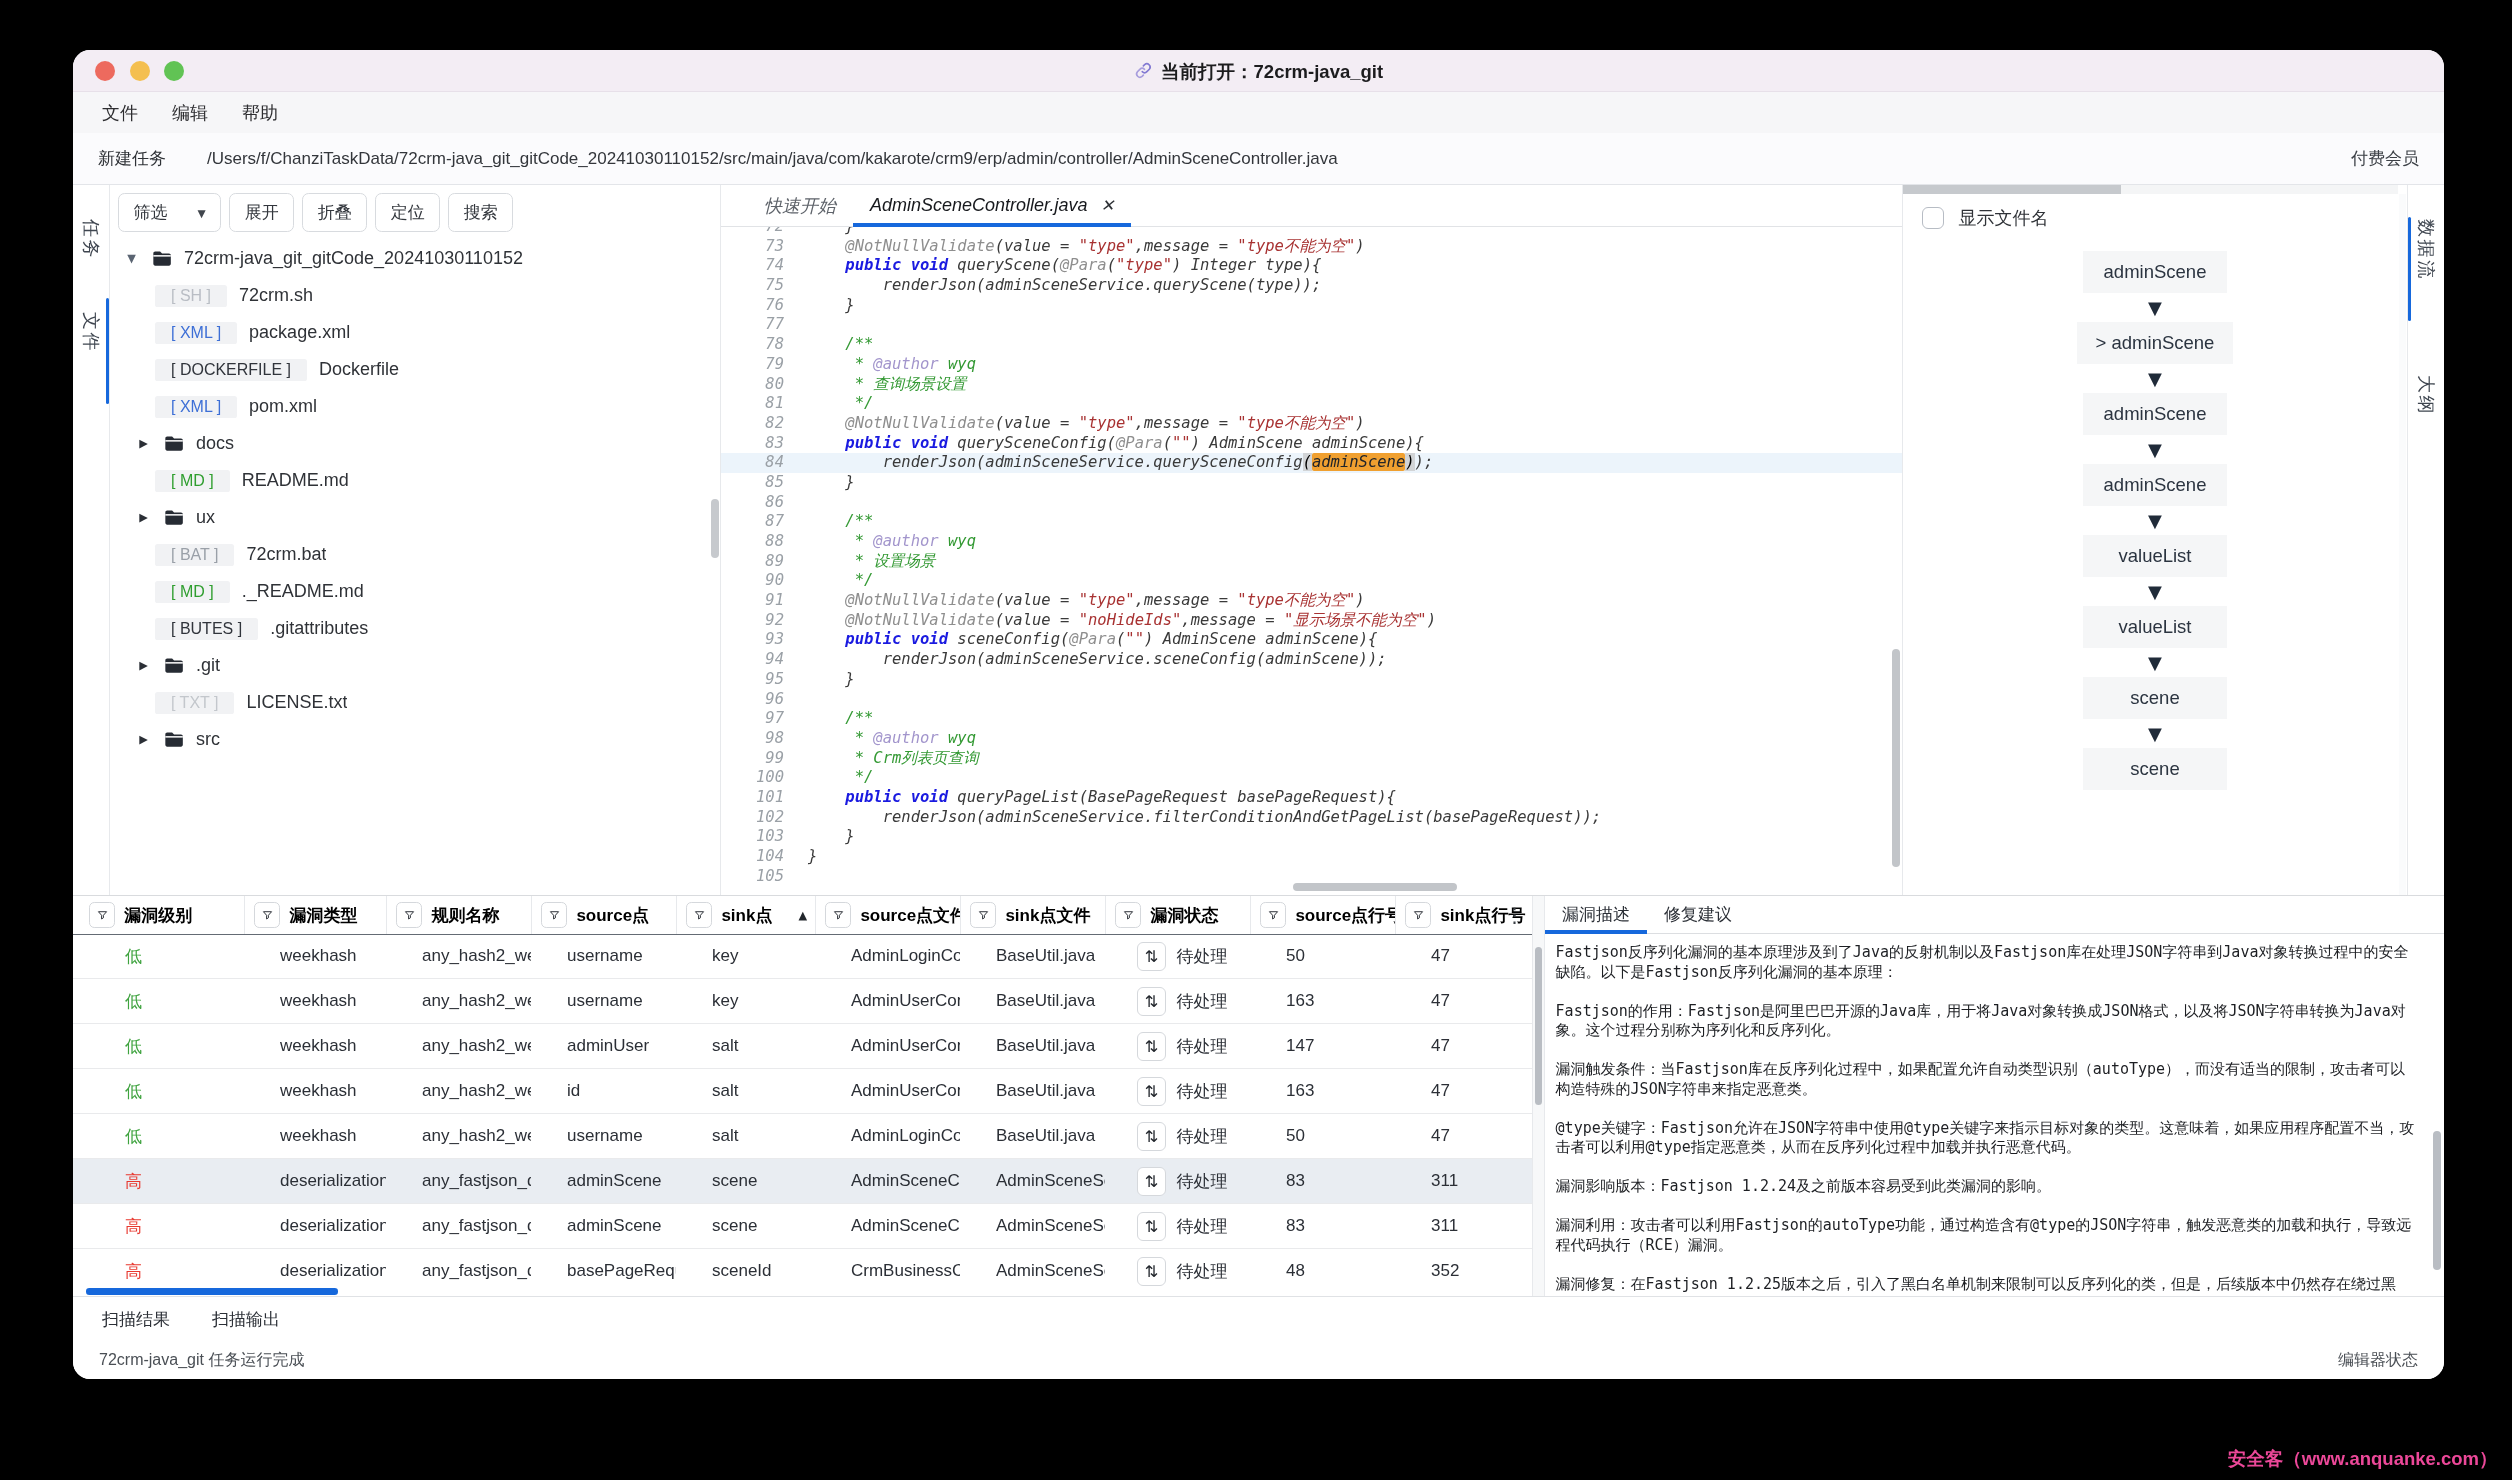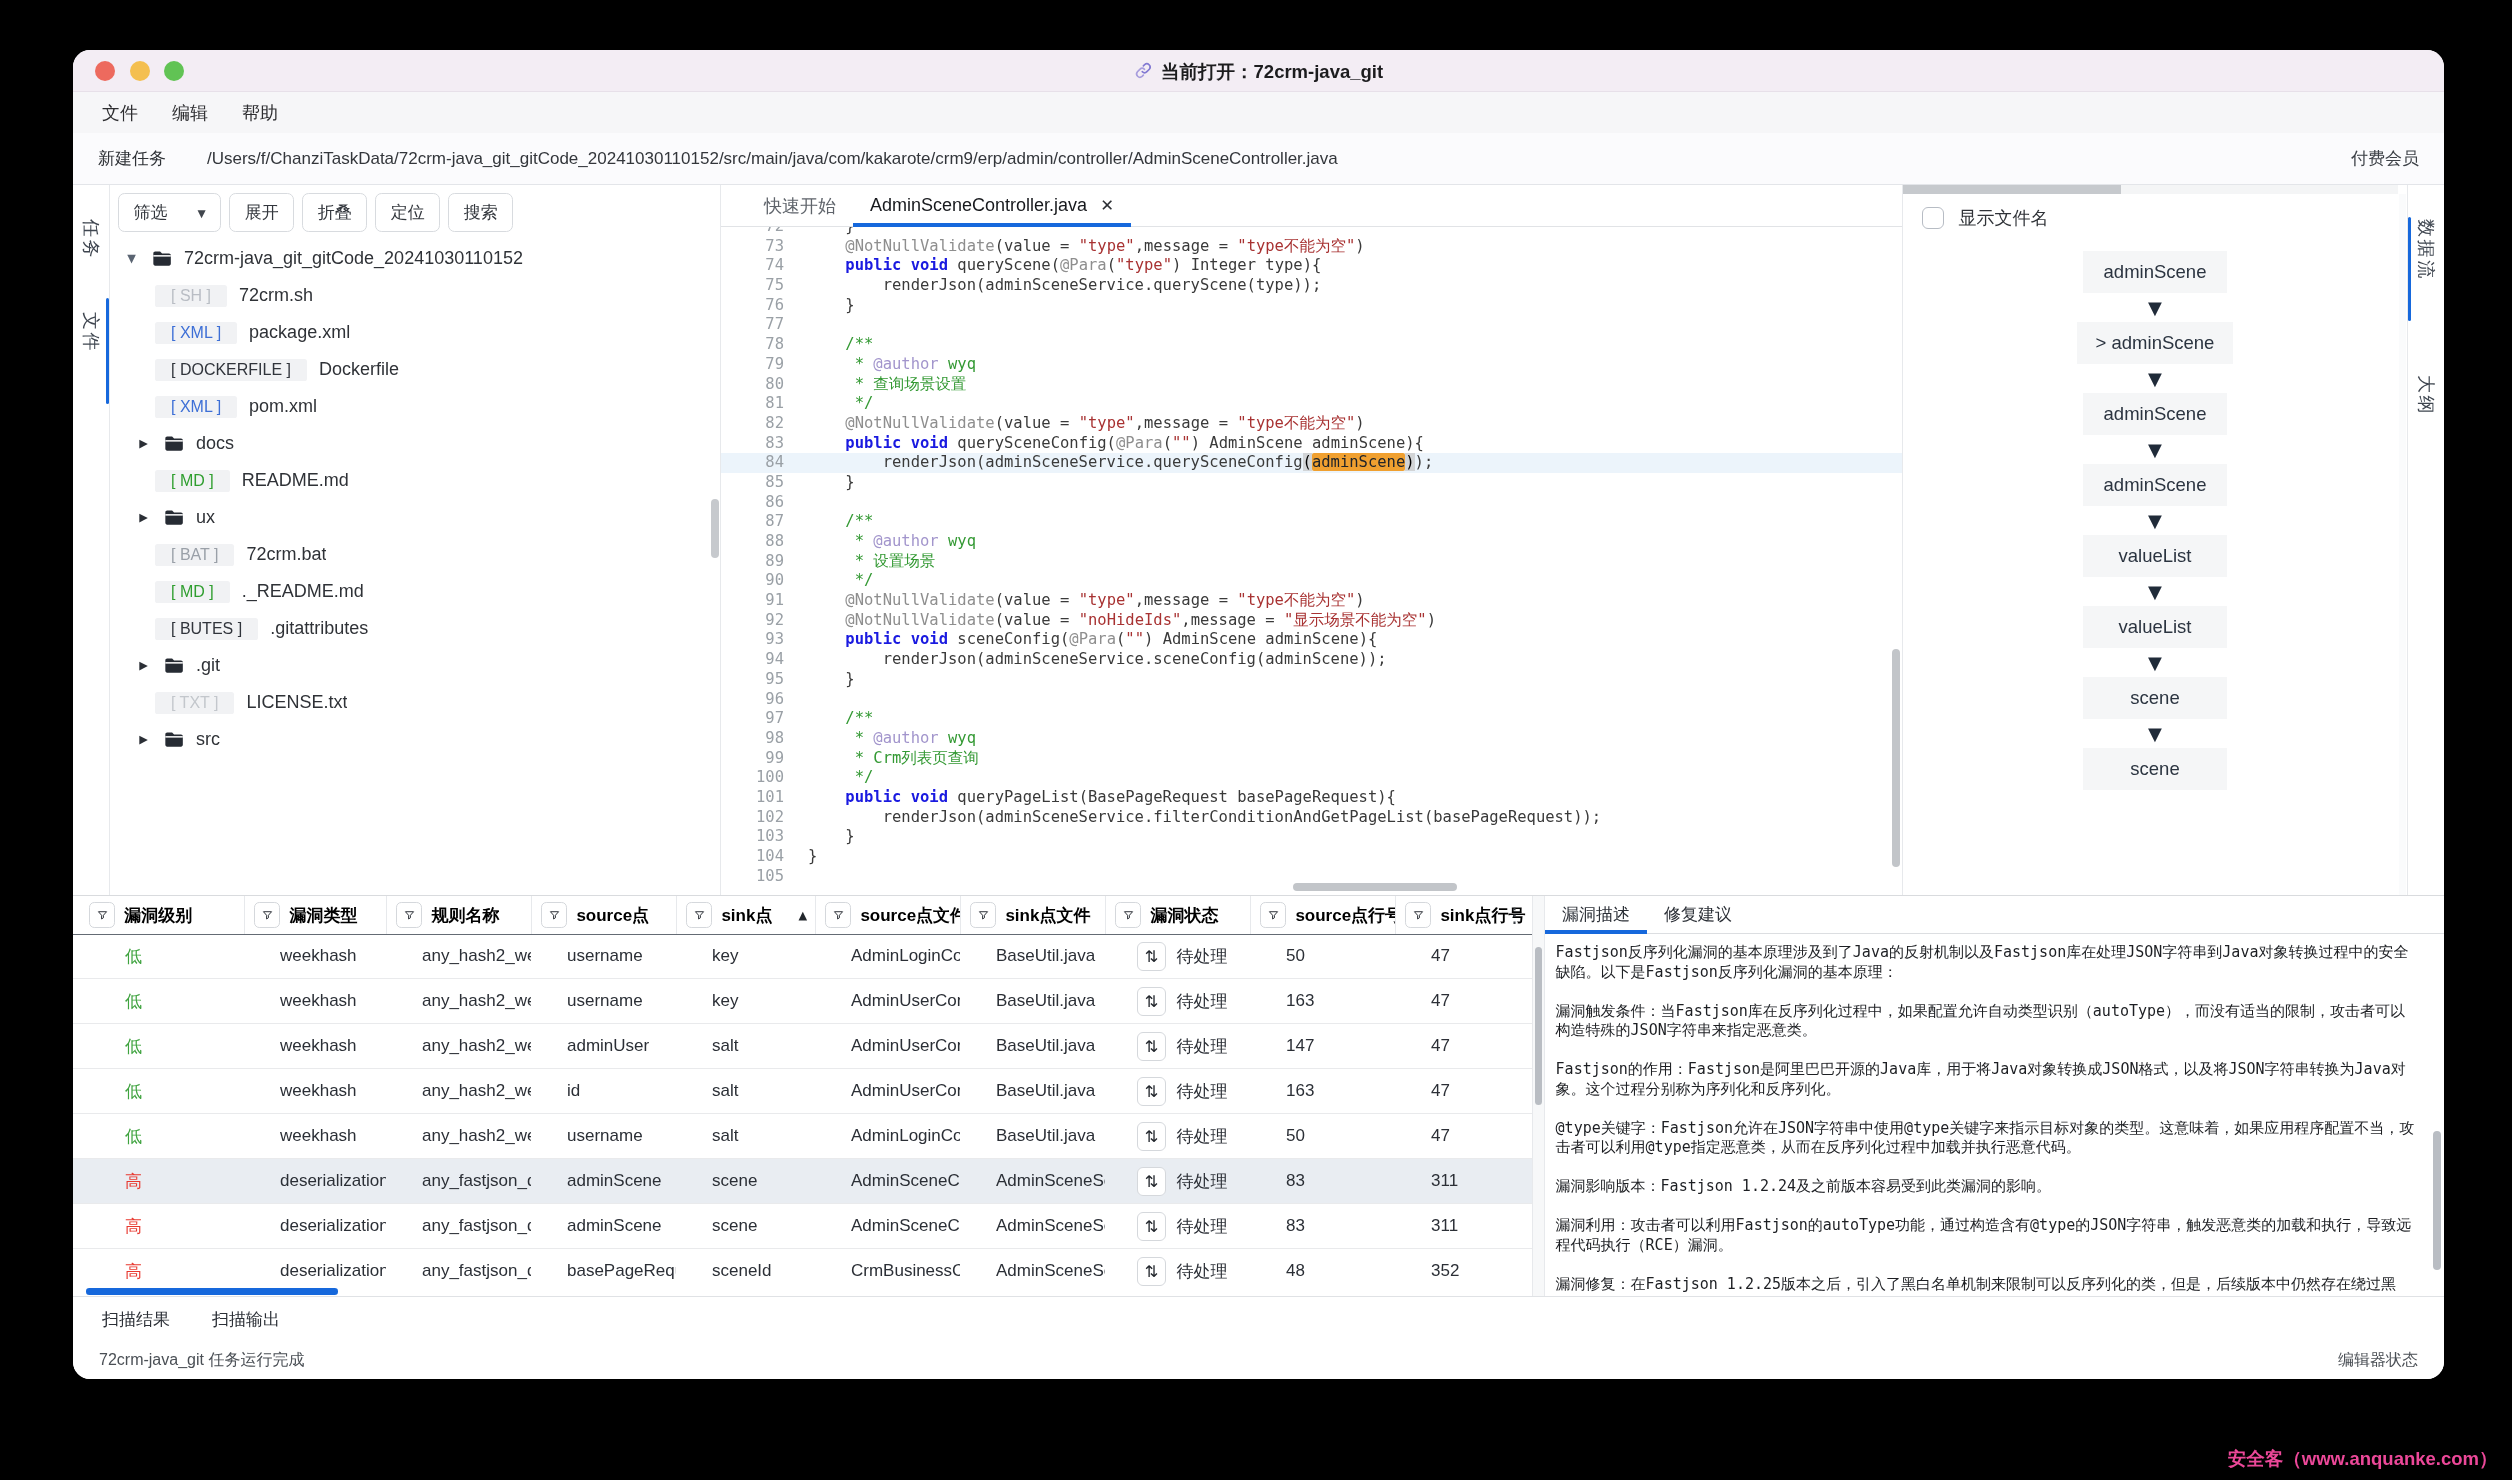--- a/index.html
+++ b/index.html
@@ -46,21 +46,21 @@
   .arrow.exp{color:#5a6472;}
   .arrow.col{color:#2b2f36;}
   .ficon{display:inline-flex;flex:none;}
   .badge{background:#f1f2f4;border-radius:2.6px;padding:2px 16px;font-size:16px;white-space:pre;flex:none;}
   .bc-blue{color:#3d6fd6}.bc-green{color:#2f9e2f}.bc-dark{color:#30343b}
   .bc-muted{color:#b9bdc4}.bc-muted2{color:#9aa0a8}.bc-light{color:#c3c7cc}
   .tlabel{white-space:nowrap;overflow:hidden;}
   .tree-scroll{position:absolute;right:1.3px;top:55px;bottom:0;width:8px;}
   .tree-thumb{position:absolute;top:259px;height:59px;width:8px;background:#c6c9cd;border-radius:4px;}
   
-  .editor{flex:1;min-width:0;display:flex;flex-direction:column;position:relative;background:#fff;}
+  .editor{flex:1;min-width:0;display:flex;flex-direction:column;position:relative;background:#fff;font-style:italic;}
   .tabbar{height:41px;flex:none;border-bottom:0.7px solid #e1e3e6;display:flex;padding-left:26px;}
   .etab{display:flex;align-items:center;padding:0 17px;font-size:18px;color:#5f646b;position:relative;gap:13px;white-space:nowrap;}
   .etab.active{color:#17191d;}
   .etab.active::after{content:"";position:absolute;left:0;right:0;bottom:-0.7px;height:3.3px;background:#1668dc;}
   .eclose{font-size:16.5px;color:#2e3136;}
   .codewrap{flex:1;position:relative;overflow:hidden;
             font-family:"DejaVu Sans Mono","Liberation Sans",monospace;font-size:15.5px;line-height:19.7px;}
   .codelines{margin-top:-10px;}
   .cline{display:flex;height:19.7px;white-space:pre;}
   .cline.active{background:#ecf4fb;}
@@ -581,22 +581,22 @@
       <div class="mid-scroll">
         <div class="mid-thumb"></div>
       </div>
       <div class="desc-panel">
         <div class="desc-tabs">
           <span class="dtab active">漏洞描述</span>
           <span class="dtab">修复建议</span>
         </div>
         <div class="desc-body" id="descbody">
             <div class="para">Fastjson反序列化漏洞的基本原理涉及到了Java的反射机制以及Fastjson库在处理JSON字符串到Java对象转换过程中的安全缺陷。以下是Fastjson反序列化漏洞的基本原理：</div>
+            <div class="para">Fastjson的作用：Fastjson是阿里巴巴开源的Java库，用于将Java对象转换成JSON格式，以及将JSON字符串转换为Java对象。这个过程分别称为序列化和反序列化。</div>
             <div class="para">漏洞触发条件：当Fastjson库在反序列化过程中，如果配置允许自动类型识别（autoType），而没有适当的限制，攻击者可以构造特殊的JSON字符串来指定恶意类。</div>
-            <div class="para">Fastjson的作用：Fastjson是阿里巴巴开源的Java库，用于将Java对象转换成JSON格式，以及将JSON字符串转换为Java对象。这个过程分别称为序列化和反序列化。</div>
             <div class="para">@type关键字：Fastjson允许在JSON字符串中使用@type关键字来指示目标对象的类型。这意味着，如果应用程序配置不当，攻击者可以利用@type指定恶意类，从而在反序列化过程中加载并执行恶意代码。</div>
             <div class="para">漏洞影响版本：Fastjson 1.2.24及之前版本容易受到此类漏洞的影响。</div>
             <div class="para">漏洞利用：攻击者可以利用Fastjson的autoType功能，通过构造含有@type的JSON字符串，触发恶意类的加载和执行，导致远程代码执行（RCE）漏洞。</div>
             <div class="para">漏洞修复：在Fastjson 1.2.25版本之后，引入了黑白名单机制来限制可以反序列化的类，但是，后续版本中仍然存在绕过黑</div>
           </div>
         <div class="desc-scroll">
           <div class="desc-thumb"></div>
         </div>
       </div>
     </div>

